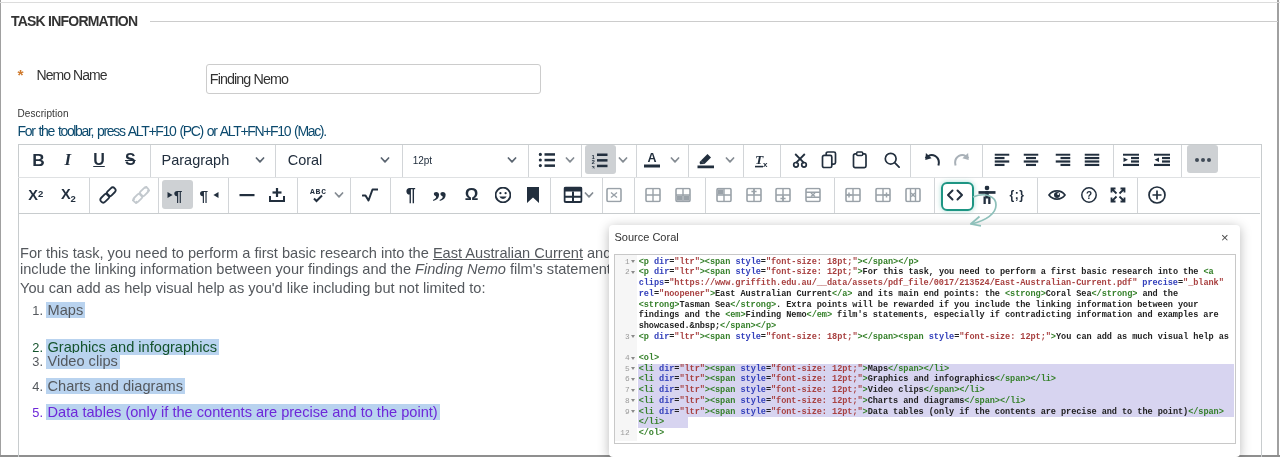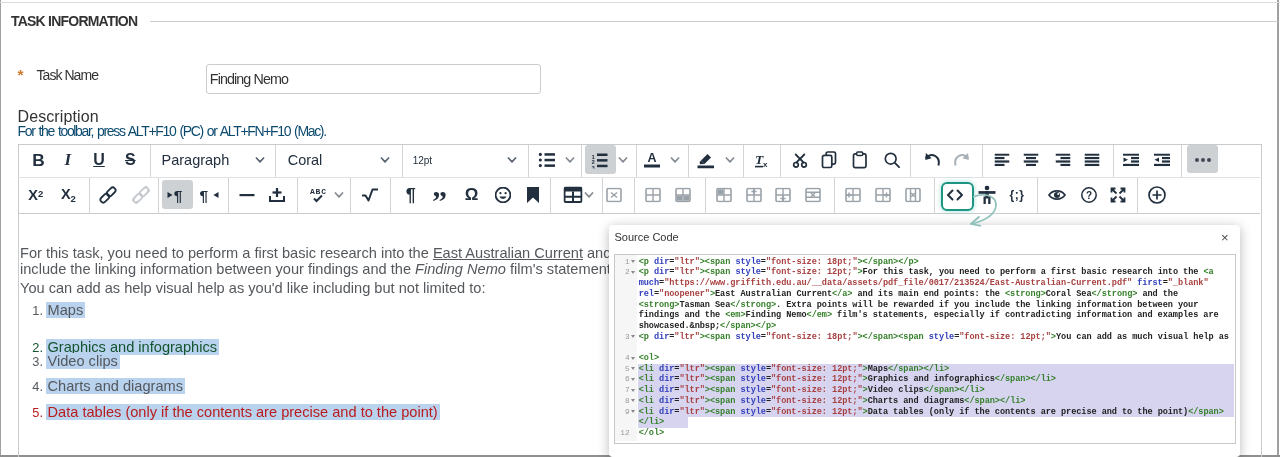--- a/index.html
+++ b/index.html
@@ -31,25 +31,25 @@
 
 <div class="abs" style="left:0;top:0;width:1px;height:457px;background:#a0a0a0"></div>
 <div class="abs" style="left:1277px;top:0;width:2px;height:457px;background:#a0a0a0"></div>
 <div class="abs" style="left:0;top:2px;width:1280px;height:1px;background:#dcdcdc"></div>
 <div class="abs" style="left:0;top:454.6px;width:1280px;height:2.4px;background:#8f8f8f"></div>
 
 <div class="abs" style="left:11px;top:13.2px;font-size:14px;font-weight:bold;color:#333;letter-spacing:-0.78px">TASK INFORMATION</div>
 <div class="abs" style="left:150px;top:21px;width:1128px;height:1px;background:#ccc"></div>
 
 <div class="abs" style="left:17.5px;top:66px;font-size:15.5px;font-weight:bold;color:#cf7a2d">*</div>
-<div class="abs" style="left:36.5px;top:67px;font-size:14px;color:#333;letter-spacing:-0.95px">Task Name</div>
+<div class="abs" style="left:36.5px;top:67px;font-size:14px;color:#333;letter-spacing:-0.95px">Nemo Name</div>
 <div class="abs" style="left:206px;top:64px;width:332.5px;height:27.5px;border:1px solid #ccc;border-radius:3px;background:#fff"></div>
 <div class="abs" style="left:209.8px;top:71.3px;font-size:14.3px;color:#333;letter-spacing:-0.9px">Finding Nemo</div>
 
-<div class="abs" style="left:17.5px;top:107.6px;font-size:16px;color:#333;letter-spacing:0.1px">Description</div>
+<div class="abs" style="left:17.5px;top:107.6px;font-size:10px;color:#333;letter-spacing:0.1px">Description</div>
 <div class="abs" style="left:17.5px;top:123px;font-size:14px;color:#0c4a6e;letter-spacing:-1.35px;word-spacing:1.5px">For the toolbar, press ALT+F10 (PC) or ALT+FN+F10 (Mac).</div>
 
 <div class="abs" style="left:18px;top:143.5px;width:1242px;height:313.5px;border:1px solid #c8ccce;border-bottom:none"></div>
 <div class="abs" style="left:18px;top:177.2px;width:1242px;height:1px;background:#dfe1e3"></div>
 <div class="abs" style="left:18px;top:212.6px;width:1242px;height:1px;background:#c8ccce"></div>
 
 <span class="it r1" style="left:38.4px;font-weight:700;font-size:17.3px">B</span>
 <span class="it r1" style="left:67.8px;font-family:'Liberation Serif',serif;font-style:italic;font-weight:700;font-size:17px">I</span>
 <span class="it r1" style="left:99px;font-weight:700;font-size:16px;text-decoration:underline">U</span>
 <span class="it r1" style="left:130.3px;font-weight:700;font-size:16px;text-decoration:line-through">S</span>
@@ -365,35 +365,35 @@
     <circle cx="9" cy="9" r="8" fill="none" stroke="#222f3e" stroke-width="1.7"></circle>
     <path d="M9 4.5 V13.5 M4.5 9 H13.5" stroke="#222f3e" stroke-width="1.7"></path>
   </svg>
 <div class="abs" style="left:20px;top:245.4px;font-size:14.6px;line-height:16.4px;color:#54585d;white-space:nowrap">For this task, you need to perform a first basic research into the <span style="text-decoration:underline">East Australian Current</span> and its main end points: the <b>Coral Sea</b> and the <b>Tasman Sea</b>. Extra points will be rewarded if you</div>
 <div class="abs" style="left:20px;top:261.1px;font-size:14.6px;line-height:16.4px;color:#54585d;white-space:nowrap">include the linking information between your findings and the <i>Finding Nemo</i> film's statements, especially if contradicting information and examples are showcased.</div>
 <div class="abs" style="left:20px;top:280.1px;font-size:14.6px;line-height:16.4px;color:#54585d;white-space:nowrap">You can add as help visual help as you'd like including but not limited to:</div>
 <div class="abs" style="left:0;top:302.1px;font-size:14.6px;line-height:16.4px;color:#54585d;white-space:nowrap"><span style="display:inline-block;width:43px;text-align:right;font-size:12.8px">1.</span><span style="margin-left:3px;background:#b9d3ef;padding:0 2px 0 1.5px">Maps</span></div>
 <div class="abs" style="left:0;top:339px;font-size:14.6px;line-height:16.4px;color:#14532d;white-space:nowrap"><span style="display:inline-block;width:43px;text-align:right;font-size:12.8px">2.</span><span style="margin-left:3px;background:#b9d3ef;padding:0 2px 0 1.5px">Graphics and infographics</span></div>
 <div class="abs" style="left:0;top:352.8px;font-size:14.6px;line-height:16.4px;color:#54585d;white-space:nowrap"><span style="display:inline-block;width:43px;text-align:right;font-size:12.8px">3.</span><span style="margin-left:3px;background:#b9d3ef;padding:0 2px 0 1.5px">Video clips</span></div>
 <div class="abs" style="left:0;top:378.15000000000003px;font-size:14.6px;line-height:16.4px;color:#54585d;white-space:nowrap"><span style="display:inline-block;width:43px;text-align:right;font-size:12.8px">4.</span><span style="margin-left:3px;background:#b9d3ef;padding:0 2px 0 1.5px">Charts and diagrams</span></div>
-<div class="abs" style="left:0;top:403.5px;font-size:14.6px;line-height:16.4px;color:#b91c1c;white-space:nowrap"><span style="display:inline-block;width:43px;text-align:right;font-size:12.8px">5.</span><span style="margin-left:3px;background:#b9d3ef;padding:0 2px 0 1.5px">Data tables (only if the contents are precise and to the point)</span></div>
+<div class="abs" style="left:0;top:403.5px;font-size:14.6px;line-height:16.4px;color:#6d28d9;white-space:nowrap"><span style="display:inline-block;width:43px;text-align:right;font-size:12.8px">5.</span><span style="margin-left:3px;background:#b9d3ef;padding:0 2px 0 1.5px">Data tables (only if the contents are precise and to the point)</span></div>
 <div class="abs" style="left:609px;top:225px;width:631px;height:232px;background:#fff;border-radius:4px;box-shadow:0 2px 12px rgba(0,0,0,0.28)">
-    <div class="abs" style="left:5.5px;top:6.2px;font-size:11px;color:#333">Source Code</div>
+    <div class="abs" style="left:5.5px;top:6.2px;font-size:11px;color:#333">Source Coral</div>
     <div class="abs" style="left:612px;top:5px;font-size:13px;color:#4a4a4a">×</div>
     <div class="abs" style="left:4.7px;top:29.2px;width:620.2px;height:188.3px;border:1px solid #c8c8c8;background:#fff;overflow:hidden">
       <div class="abs" style="left:0;top:0;width:22px;height:186.3px;background:#f6f6f6"></div>
       <div class="selrow" style="top:108.6px"></div>
       <div class="selrow" style="top:119.29999999999998px"></div>
       <div class="selrow" style="top:129.99999999999997px"></div>
       <div class="selrow" style="top:140.7px"></div>
       <div class="selrow" style="top:151.39999999999998px"></div>
       <div class="selrow" style="top:162.1px;right:auto;width:50px"></div>
       <div class="cl" style="top:1.6px"><span class="t">&lt;p</span> <span class="at">dir</span>=<span class="s">"ltr"</span><span class="t">&gt;</span><span class="t">&lt;span</span> <span class="at">style</span>=<span class="s">"font-size: 18pt;"</span><span class="t">&gt;</span><span class="t">&lt;/span&gt;</span><span class="t">&lt;/p&gt;</span></div>
       <div class="cl" style="top:12.299999999999999px"><span class="t">&lt;p</span> <span class="at">dir</span>=<span class="s">"ltr"</span><span class="t">&gt;</span><span class="t">&lt;span</span> <span class="at">style</span>=<span class="s">"font-size: 12pt;"</span><span class="t">&gt;</span>For this task, you need to perform a first basic research into the <span class="t">&lt;a</span></div>
-      <div class="cl" style="top:23.0px"><span class="at">much</span>=<span class="s">"https://www.griffith.edu.au/__data/assets/pdf_file/0017/213524/East-Australian-Current.pdf"</span> <span class="at">first</span>=<span class="s">"_blank"</span></div>
+      <div class="cl" style="top:23.0px"><span class="at">clips</span>=<span class="s">"https://www.griffith.edu.au/__data/assets/pdf_file/0017/213524/East-Australian-Current.pdf"</span> <span class="at">precise</span>=<span class="s">"_blank"</span></div>
       <div class="cl" style="top:33.699999999999996px"><span class="at">rel</span>=<span class="s">"noopener"</span><span class="t">&gt;</span>East Australian Current<span class="t">&lt;/a&gt;</span> and its main end points: the <span class="t">&lt;strong&gt;</span>Coral Sea<span class="t">&lt;/strong&gt;</span> and the</div>
       <div class="cl" style="top:55.1px">findings and the <span class="t">&lt;em&gt;</span>Finding Nemo<span class="t">&lt;/em&gt;</span> film's statements, especially if contradicting information and examples are</div>
       <div class="cl" style="top:44.4px"><span class="t">&lt;strong&gt;</span>Tasman Sea<span class="t">&lt;/strong&gt;</span>. Extra points will be rewarded if you include the linking information between your</div>
       <div class="cl" style="top:65.79999999999998px">showcased.<span class="e">&amp;nbsp;</span><span class="t">&lt;/span&gt;</span><span class="t">&lt;/p&gt;</span></div>
       <div class="cl" style="top:76.49999999999999px"><span class="t">&lt;p</span> <span class="at">dir</span>=<span class="s">"ltr"</span><span class="t">&gt;</span><span class="t">&lt;span</span> <span class="at">style</span>=<span class="s">"font-size: 18pt;"</span><span class="t">&gt;</span><span class="t">&lt;/span&gt;</span><span class="t">&lt;span</span> <span class="at">style</span>=<span class="s">"font-size: 12pt;"</span><span class="t">&gt;</span>You can add as much visual help as</div>
       <div class="cl" style="top:97.89999999999999px"><span class="t">&lt;ol&gt;</span></div>
       <div class="cl" style="top:108.6px"><span class="t">&lt;li</span> <span class="at">dir</span>=<span class="s">"ltr"</span><span class="t">&gt;</span><span class="t">&lt;span</span> <span class="at">style</span>=<span class="s">"font-size: 12pt;"</span><span class="t">&gt;</span>Maps<span class="t">&lt;/span&gt;</span><span class="t">&lt;/li&gt;</span></div>
       <div class="cl" style="top:119.29999999999998px"><span class="t">&lt;li</span> <span class="at">dir</span>=<span class="s">"ltr"</span><span class="t">&gt;</span><span class="t">&lt;span</span> <span class="at">style</span>=<span class="s">"font-size: 12pt;"</span><span class="t">&gt;</span>Graphics and infographics<span class="t">&lt;/span&gt;</span><span class="t">&lt;/li&gt;</span></div>
       <div class="cl" style="top:129.99999999999997px"><span class="t">&lt;li</span> <span class="at">dir</span>=<span class="s">"ltr"</span><span class="t">&gt;</span><span class="t">&lt;span</span> <span class="at">style</span>=<span class="s">"font-size: 12pt;"</span><span class="t">&gt;</span>Video clips<span class="t">&lt;/span&gt;</span><span class="t">&lt;/li&gt;</span></div>
       <div class="cl" style="top:140.7px"><span class="t">&lt;li</span> <span class="at">dir</span>=<span class="s">"ltr"</span><span class="t">&gt;</span><span class="t">&lt;span</span> <span class="at">style</span>=<span class="s">"font-size: 12pt;"</span><span class="t">&gt;</span>Charts and diagrams<span class="t">&lt;/span&gt;</span><span class="t">&lt;/li&gt;</span></div>

